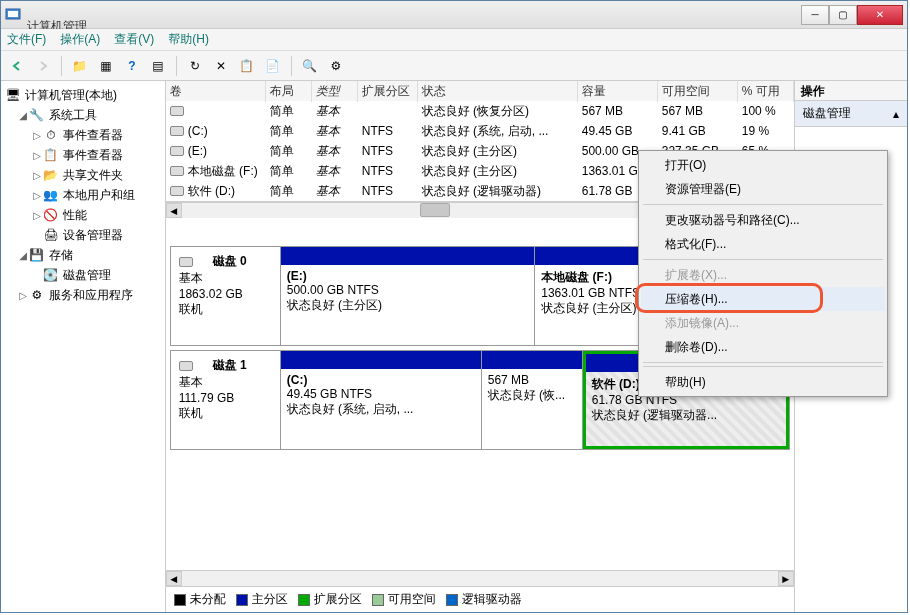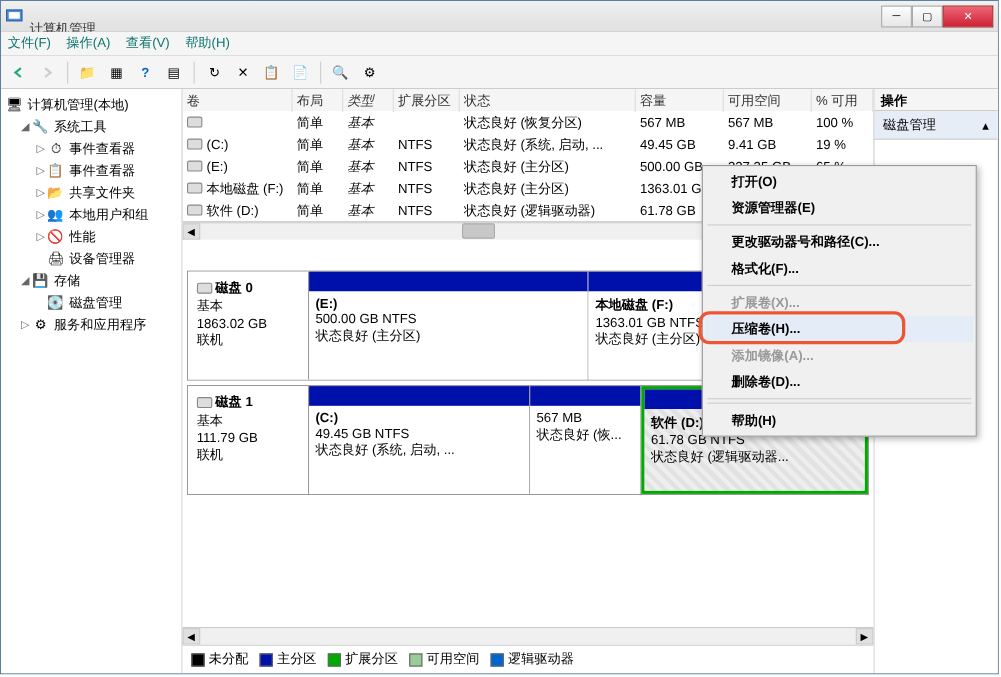--- a/index.html
+++ b/index.html
@@ -47,39 +47,39 @@
 .col-type { width: 46px; font-style: italic; }
 .col-fs { width: 60px; }
 .col-status { width: 160px; }
 .col-cap { width: 80px; }
 .col-free { width: 80px; }
 .col-pct { width: 56px; }
 
 .disk-section { flex: 1; overflow: hidden; padding-top: 24px; background:#fff; }
 .disk-row { display: flex; border: 1px solid #999; margin: 4px; height: 100px; }
 .disk-label { width: 110px; border-right: 1px solid #999; padding: 6px 8px; background: #fff; }
-.disk-label .dname { font-weight: bold; display:flex; align-items:center; gap:3px;}
+.disk-label .dname { font-weight: bold; display:flex; align-items:center; gap:20px;}
 .disk-parts { flex: 1; display: flex; }
 .part { border-right: 1px solid #999; display: flex; flex-direction: column; position:relative; }
 .part:last-child { border-right: none; }
 .part-bar { height: 18px; background: #0010aa; }
 .part-body { flex:1; padding: 4px 6px; background:#fff; overflow:hidden;}
 .part.green { border: 3px solid #0a0; }
 .part.green .part-body { background: repeating-linear-gradient(45deg,#eee,#eee 4px,#e2e2e2 4px,#e2e2e2 8px); }
 
 .scrollbar-h { height: 16px; background: #f0f0f0; border-top:1px solid #ccc; display:flex; }
 .scrollbar-h .arrow { width:16px; background:#e0e0e0; border:1px solid #ccc; display:flex;align-items:center;justify-content:center; font-size:9px;}
 .scrollbar-h .track { flex:1; position:relative; }
 .scrollbar-h .thumb { position:absolute; height:14px; top:0; background:#c8c8c8; border:1px solid #aaa; border-radius:2px;}
 
 .legend { height: 26px; display:flex; align-items:center; gap: 10px; padding: 0 8px; border-top:1px solid #ccc; background:#fff;}
 .legend-item { display:flex; align-items:center; gap:4px; }
 .swatch { width:12px; height:12px; border:1px solid #666; }
 
-.context-menu { position: absolute; left: 638px; top: 150px; width: 250px; background: #f0f0f0; border: 1px solid #999; box-shadow: 2px 2px 6px rgba(0,0,0,0.3); z-index: 100; padding: 2px; font-weight: bold; }
+.context-menu { position: absolute; left: 638px; top: 150px; width: 250px; background: #f0f0f0; border: 1px solid #999; box-shadow: 2px 2px 6px rgba(0,0,0,0.3); z-index: 100; padding: 2px; }
 .cm-item { height: 24px; display: flex; align-items: center; padding: 0 24px; cursor: default; position:relative;}
 .cm-item.disabled { color: #999; }
 .cm-item.hover { background: #e3ecf7; }
 .cm-sep { height: 1px; background: #ccc; margin: 3px 2px; }
 .cm-highlight { position:absolute; left:-6px; top:-4px; width:188px; height:30px; border:3px solid #e53; border-radius:10px; pointer-events:none;}
 
 .drive-icon { width:14px; height:10px; background:#ddd; border:1px solid #888; border-radius:2px; display:inline-block; }
 </style>
 </head>
 <body>

